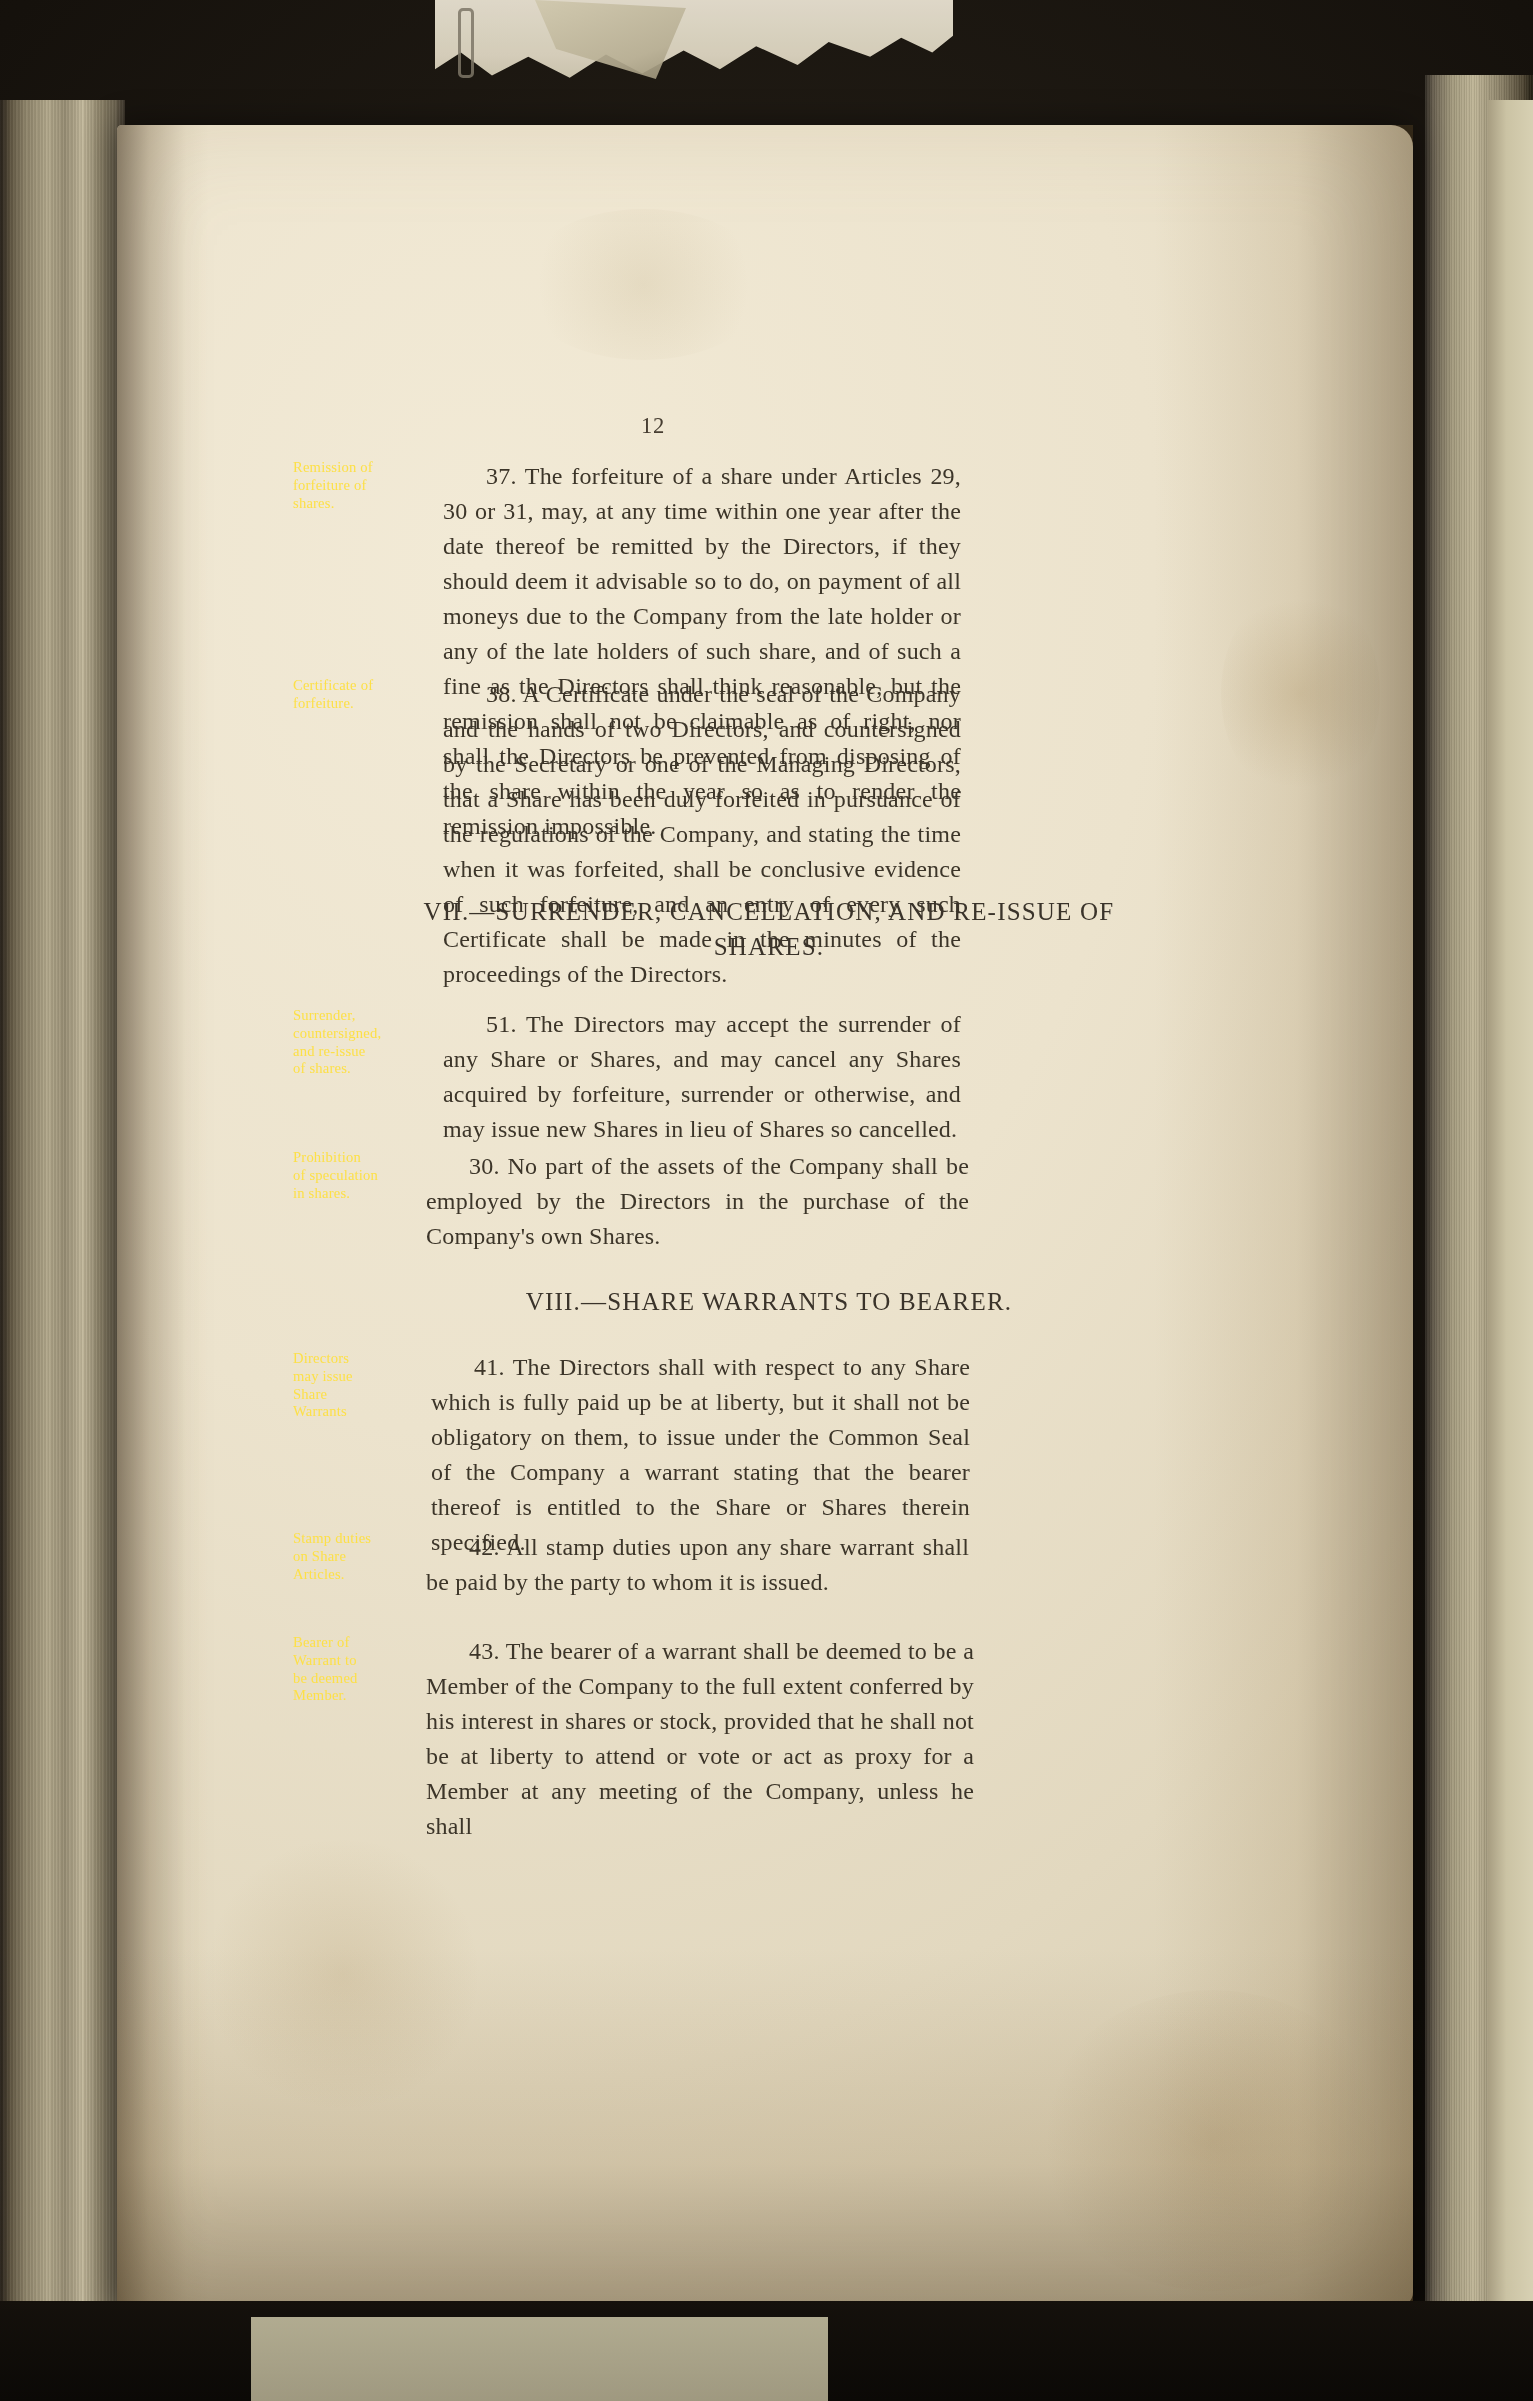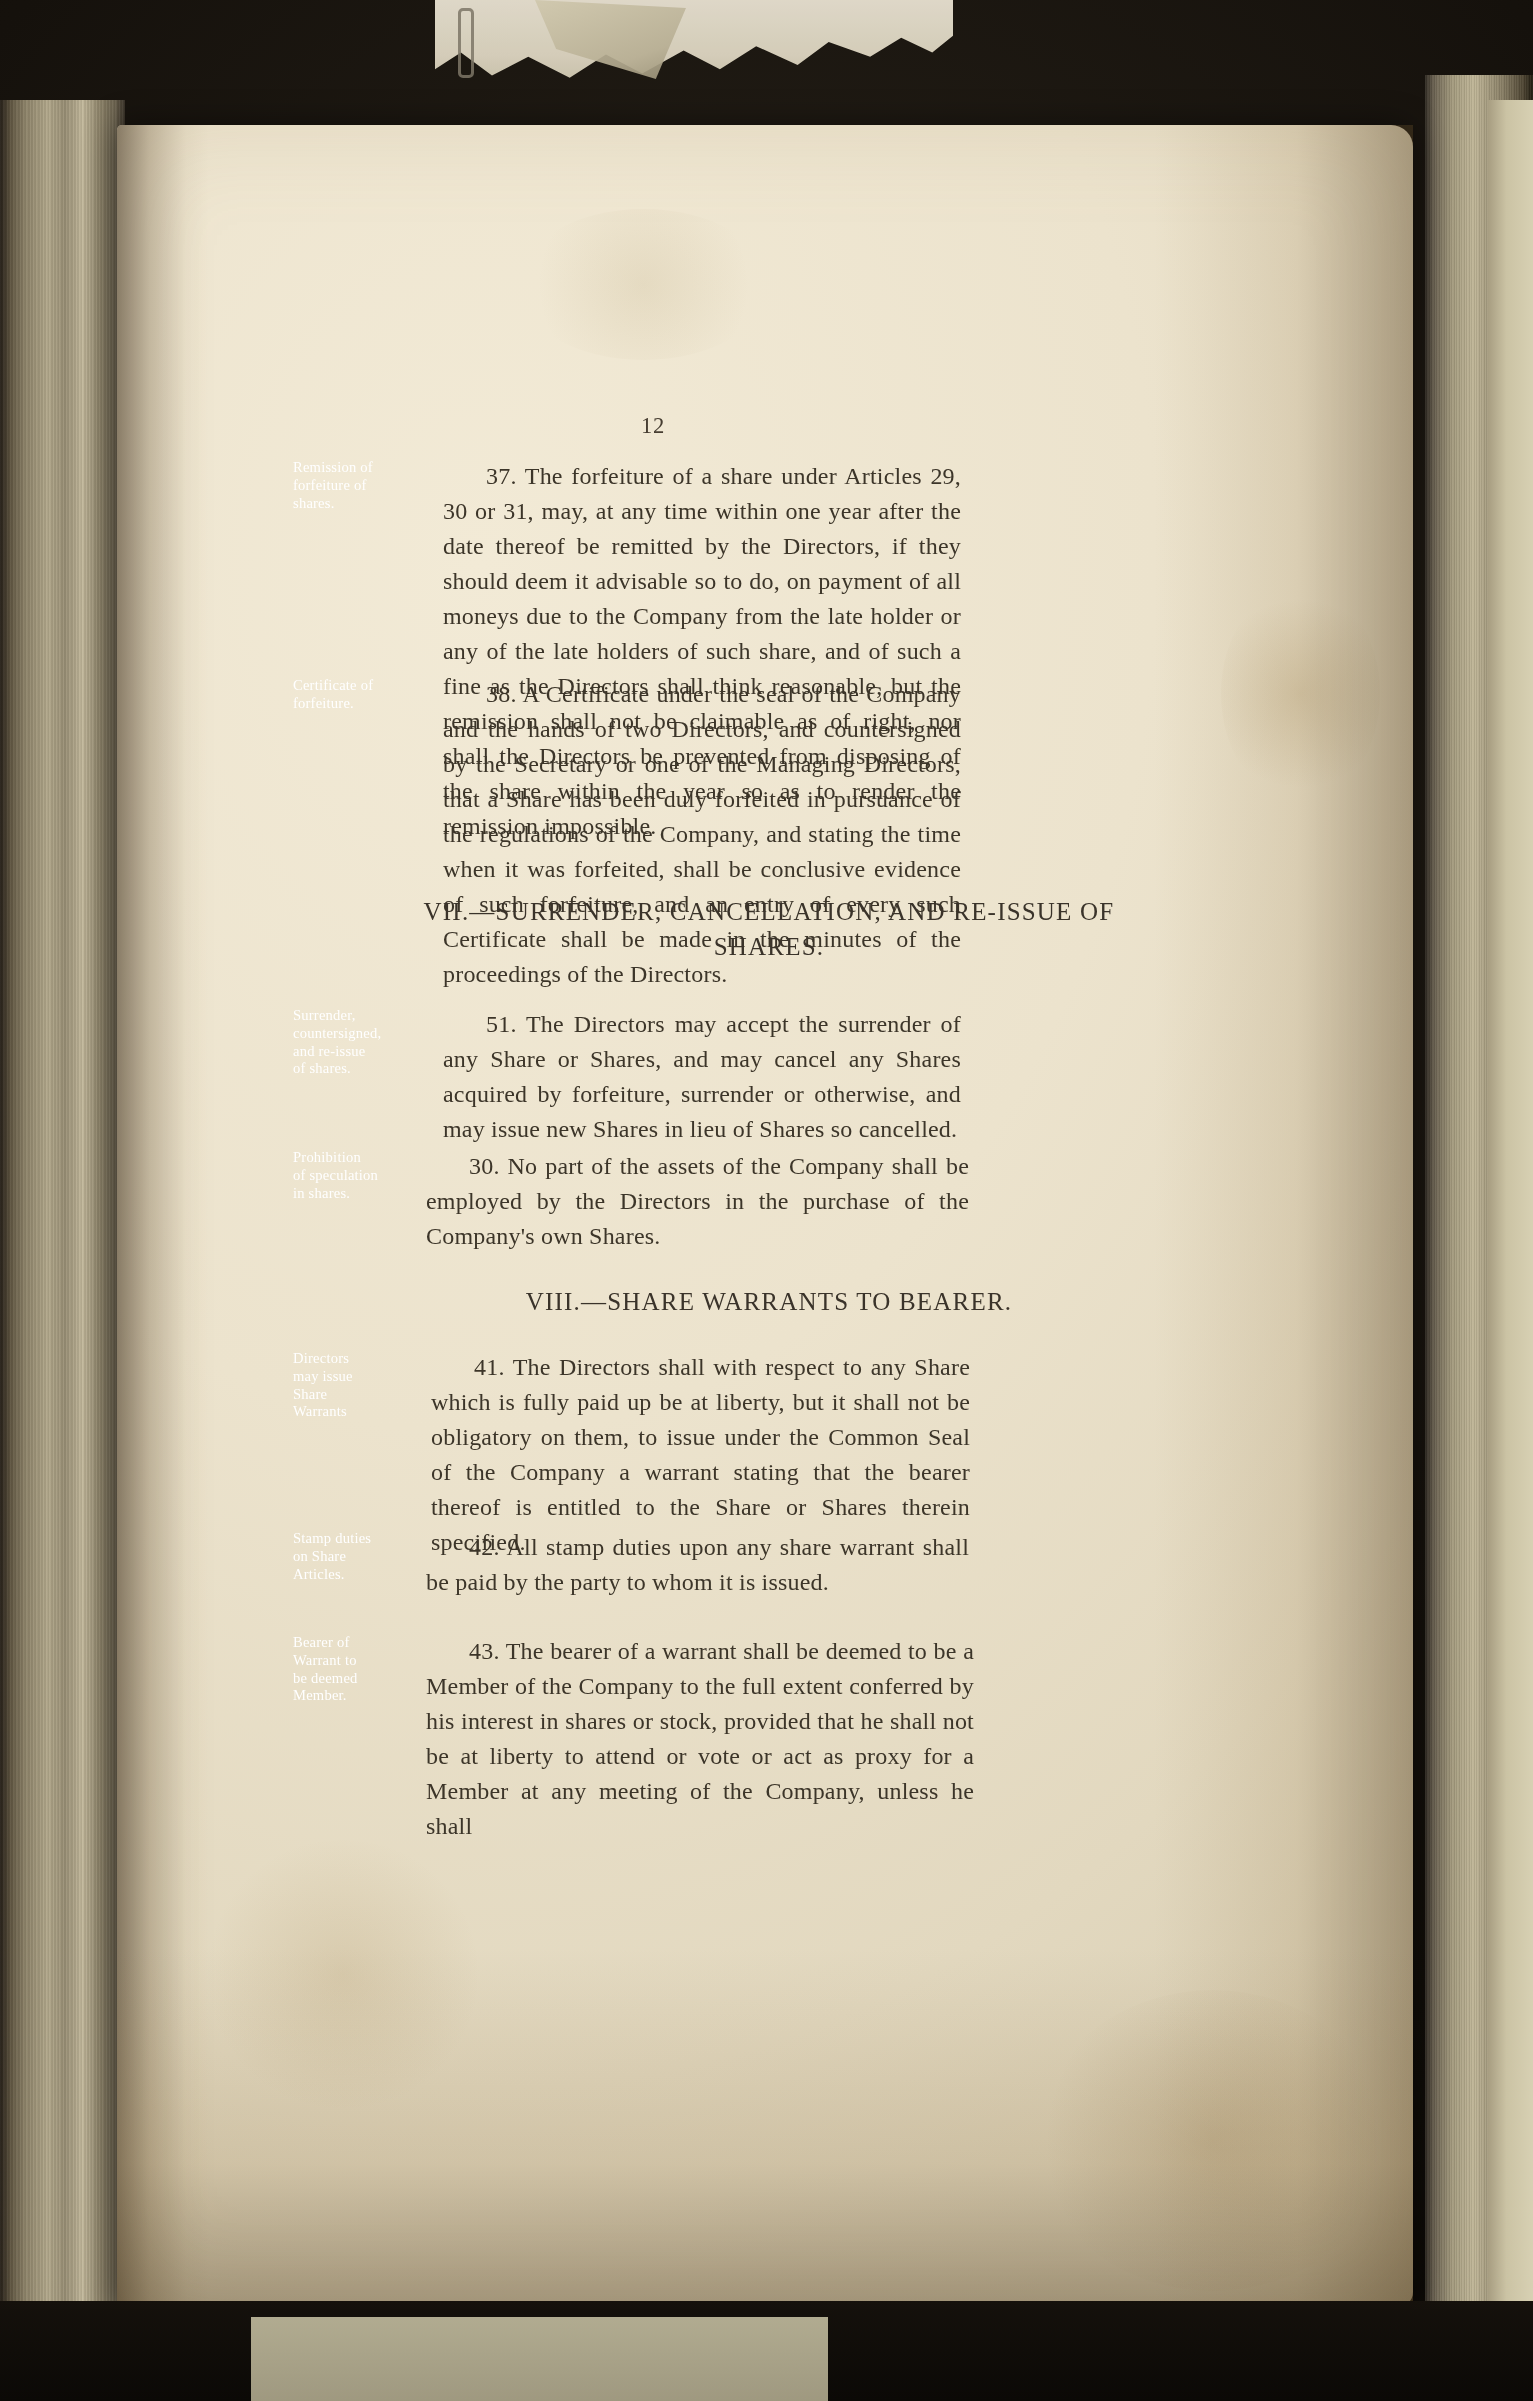--- a/index.html
+++ b/index.html
@@ -230,21 +230,21 @@
     position: absolute;
     left: 0;
     width: 1296px;
   }
   .sidenote {
     position: absolute;
     left: 176px;
     width: 130px;
     font-size: 14.6px;
     line-height: 1.22;
-    color: #ffffff;
+    color: #fde047;
     letter-spacing: 0.2px;
   }
   .body {
     position: absolute;
     left: 326px;
     width: 518px;
     font-size: 24px;
     line-height: 1.46;
     text-align: justify;
     color: #3c3529;

